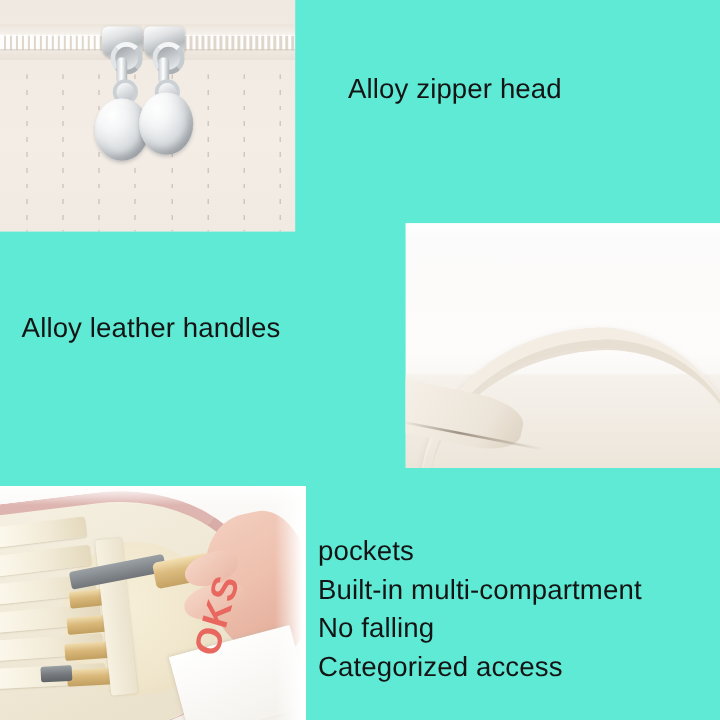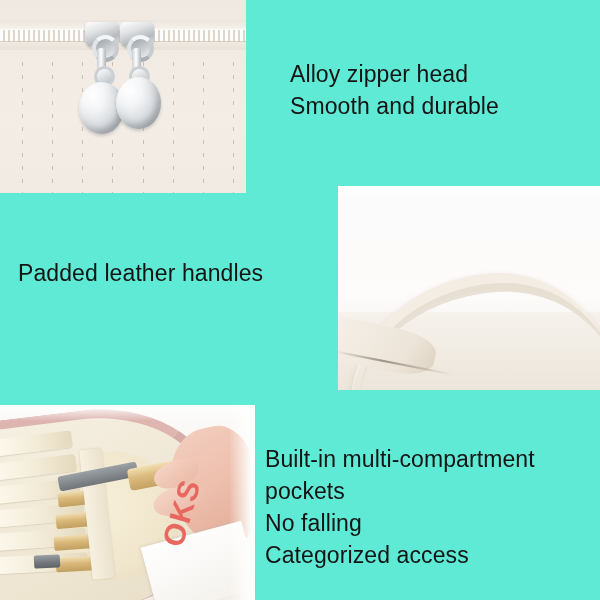--- a/index.html
+++ b/index.html
@@ -299,34 +299,33 @@
 
     <div class="zip-ring" style="left:94px; top:66px"></div>
     <div class="zip-ring" style="left:129px; top:66px"></div>
 
     <div class="zip-oval" style="left:79px; top:82px"></div>
     <div class="zip-oval" style="left:116px; top:77px"></div>
   </div>
 
   <div class="feature-text" style="left:290px; top:58px">
     <span class="line">Alloy zipper head</span>
-    <span class="line">Smooth and durable</span>
   </div>
 
   <div class="photo" id="photo-handle">
     <div class="handle-surface"></div>
     <div class="handle-arc"></div>
     <div class="handle-arc-inner"></div>
     <div class="handle-tail"></div>
     <div class="handle-shadow-line"></div>
     <div class="photo-fade-t"></div>
   </div>
 
   <div class="feature-text" style="left:18px; top:257px">
-    <span class="line">Padded leather handles</span>
+    <span class="line">Alloy leather handles</span>
   </div>
 
   <div class="photo" id="photo-brushes">
     <div class="case-body"></div>
     <div class="case-rim"></div>
     <div class="case-interior"></div>
 
     <div class="brush-slot" style="left:-6px;  top:30px;  width:78px; height:17px; transform:rotate(-7deg)"></div>
     <div class="brush-slot" style="left:-10px; top:54px;  width:86px; height:17px; transform:rotate(-7deg)"></div>
     <div class="brush-slot" style="left:-12px; top:78px;  width:92px; height:17px; transform:rotate(-6deg)"></div>
@@ -351,19 +350,19 @@
     </div>
 
     <div class="pkg-box"></div>
     <div class="pkg-text">OKS</div>
 
     <div class="photo-fade-r"></div>
     <div class="photo-fade-t"></div>
   </div>
 
   <div class="feature-text wrapper-wide" style="left:265px; top:443px">
+    <span class="line">pockets</span>
     <span class="line">Built-in multi-compartment</span>
-    <span class="line">pockets</span>
     <span class="line">No falling</span>
     <span class="line">Categorized access</span>
   </div>
 
 </div>
 
 </body></html>

